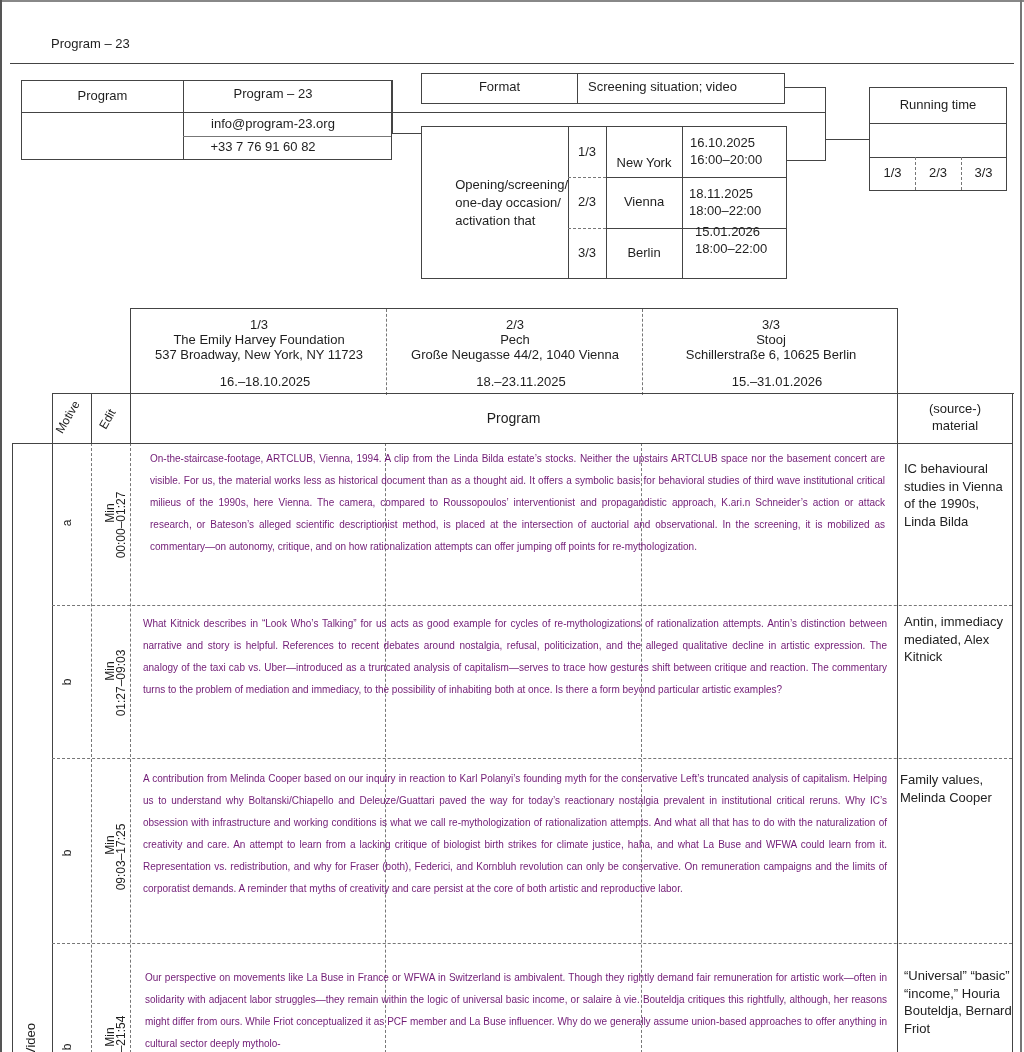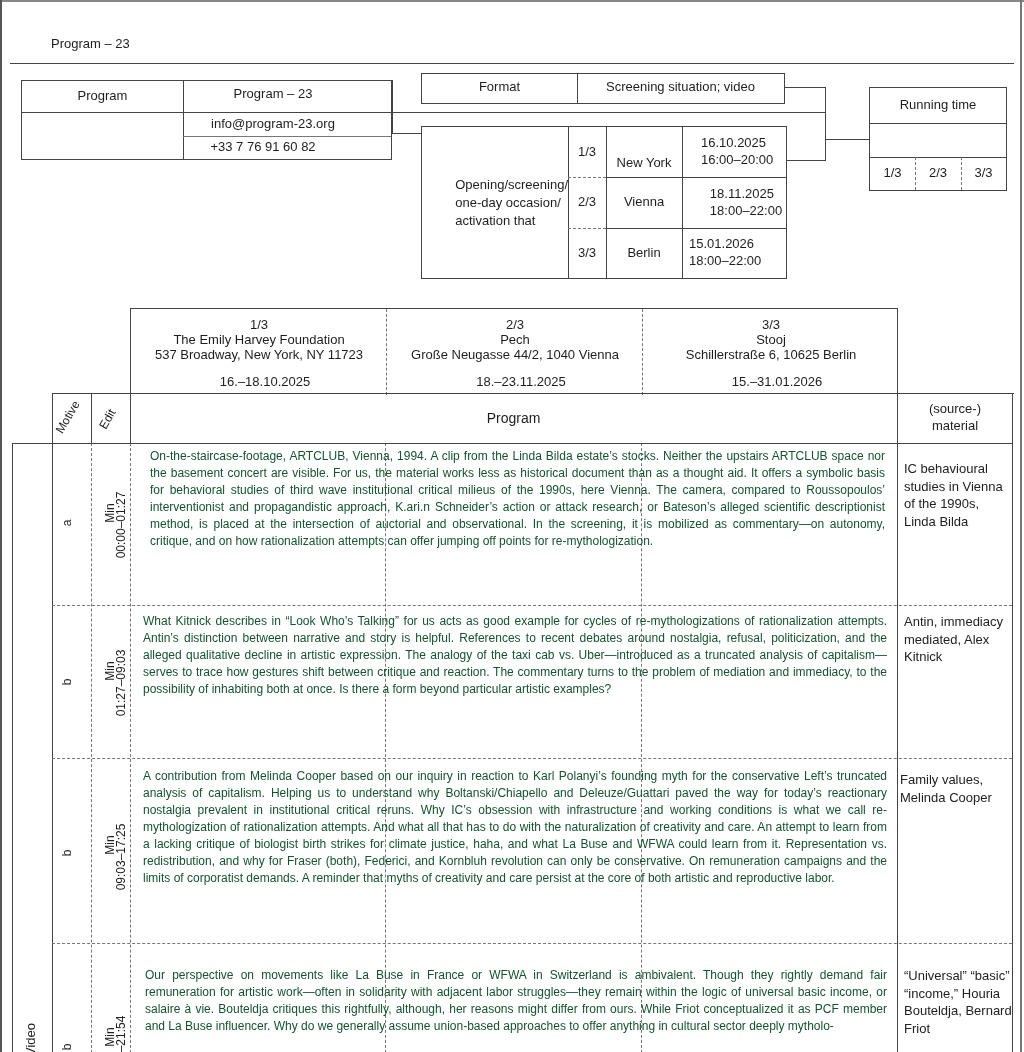--- a/index.html
+++ b/index.html
@@ -32,21 +32,21 @@
 
   
   .run-table { left: 869px; top: 87px; width: 138px; height: 104px; }
 
   
   .venue-box { left: 130px; top: 308px; width: 768px; height: 86px; }
   .venue { position: absolute; top: 0; height: 86px; box-sizing: border-box; text-align: center; font-size: 13px; line-height: 15px; padding-top: 8px; }
   .venue .date { position: absolute; left: 12px; right: 0; top: 65px; text-align: center; }
   .header-row-text { font-size: 14px; }
   .rot { position: absolute; transform-origin: center center; white-space: nowrap; font-size: 12px; }
-  .prog-text { position: absolute; font-size: 12px; line-height: 17px; text-align: justify; color: #14532d; }
+  .prog-text { position: absolute; font-size: 10px; line-height: 22px; text-align: justify; color: #701a75; }
   .src-text { position: absolute; font-size: 13px; line-height: 17.5px; color: #222; }
 </style>
 </head>
 <body>
 
 <div class="frame-top"></div>
 <div class="frame-left"></div>
 <div class="frame-right"></div>
 
 <div class="page-title">Program – 23</div>
@@ -66,60 +66,60 @@
   <div class="hl" style="left:161px;top:55px;width:208px;background:#777;"></div>
   <div class="cell" style="left:0;top:0;width:161px;height:31px;">Program</div>
   <div class="cell" style="left:161px;top:0;width:180px;height:31px;padding-bottom:4px;">Program – 23</div>
   <div class="cell" style="left:161px;top:31px;width:180px;height:24px;">info@program-23.org</div>
   <div class="cell" style="left:161px;top:55px;width:160px;height:23px;">+33 7 76 91 60 82</div>
 </div>
 
 <div class="abs bx fmt-table">
   <div class="vl" style="left:155px;top:0;height:29px;"></div>
   <div class="cell" style="left:0;top:0;width:155px;height:27px;">Format</div>
-  <div class="cell" style="left:155px;top:0;width:207px;height:27px;">Screening situation; video</div>
+  <div class="cell" style="left:137px;top:0;width:207px;height:27px;">Screening situation; video</div>
 </div>
 
 <div class="abs bx open-table">
   <div class="cell" style="left:0;top:0;width:146px;height:151px;text-align:left;justify-content:flex-end;padding-left:6px;line-height:18px;">
     <div>
       <div>Opening/screening/</div>
       <div>one-day occasion/</div>
       <div>activation that</div>
     </div>
   </div>
   <div class="vl" style="left:146px;top:0;height:151px;"></div>
   <div class="vl" style="left:184px;top:0;height:151px;"></div>
   <div class="vl" style="left:260px;top:0;height:151px;"></div>
   <div class="hd" style="left:146px;top:50px;width:38px;"></div>
   <div class="hd" style="left:146px;top:101px;width:38px;"></div>
   <div class="hl" style="left:184px;top:50px;width:180px;"></div>
   <div class="hl" style="left:184px;top:101px;width:180px;"></div>
 
   <div class="cell" style="left:146px;top:0;width:38px;height:50px;">1/3</div>
   <div class="cell" style="left:184px;top:11px;width:76px;height:50px;">New York</div>
-  <div class="cell" style="left:260px;top:0;width:104px;height:50px;justify-content:flex-start;padding-left:19px;text-align:left;">
+  <div class="cell" style="left:260px;top:0;width:104px;height:50px;justify-content:flex-start;padding-left:8px;text-align:left;">
     <div>
         <div>16.10.2025</div>
         <div>16:00–20:00</div>
       </div>
   </div>
 
   <div class="cell" style="left:146px;top:50px;width:38px;height:51px;">2/3</div>
   <div class="cell" style="left:184px;top:50px;width:76px;height:51px;">Vienna</div>
-  <div class="cell" style="left:260px;top:50px;width:104px;height:51px;justify-content:center;padding-left:24px;text-align:left;">
+  <div class="cell" style="left:260px;top:50px;width:104px;height:51px;justify-content:flex-start;padding-left:7px;text-align:left;">
     <div>
         <div>18.11.2025</div>
         <div>18:00–22:00</div>
       </div>
   </div>
 
   <div class="cell" style="left:146px;top:101px;width:38px;height:50px;">3/3</div>
   <div class="cell" style="left:184px;top:101px;width:76px;height:50px;">Berlin</div>
-  <div class="cell" style="left:260px;top:101px;width:104px;height:50px;justify-content:flex-start;padding-left:7px;text-align:left;">
+  <div class="cell" style="left:260px;top:89px;width:104px;height:50px;justify-content:flex-start;padding-left:13px;text-align:left;">
     <div>
         <div>15.01.2026</div>
         <div>18:00–22:00</div>
       </div>
   </div>
 </div>
 
 <div class="abs bx run-table">
   <div class="cell" style="left:0;top:0;width:136px;height:35px;">Running time</div>
   <div class="hl" style="left:0;top:35px;width:136px;"></div>

